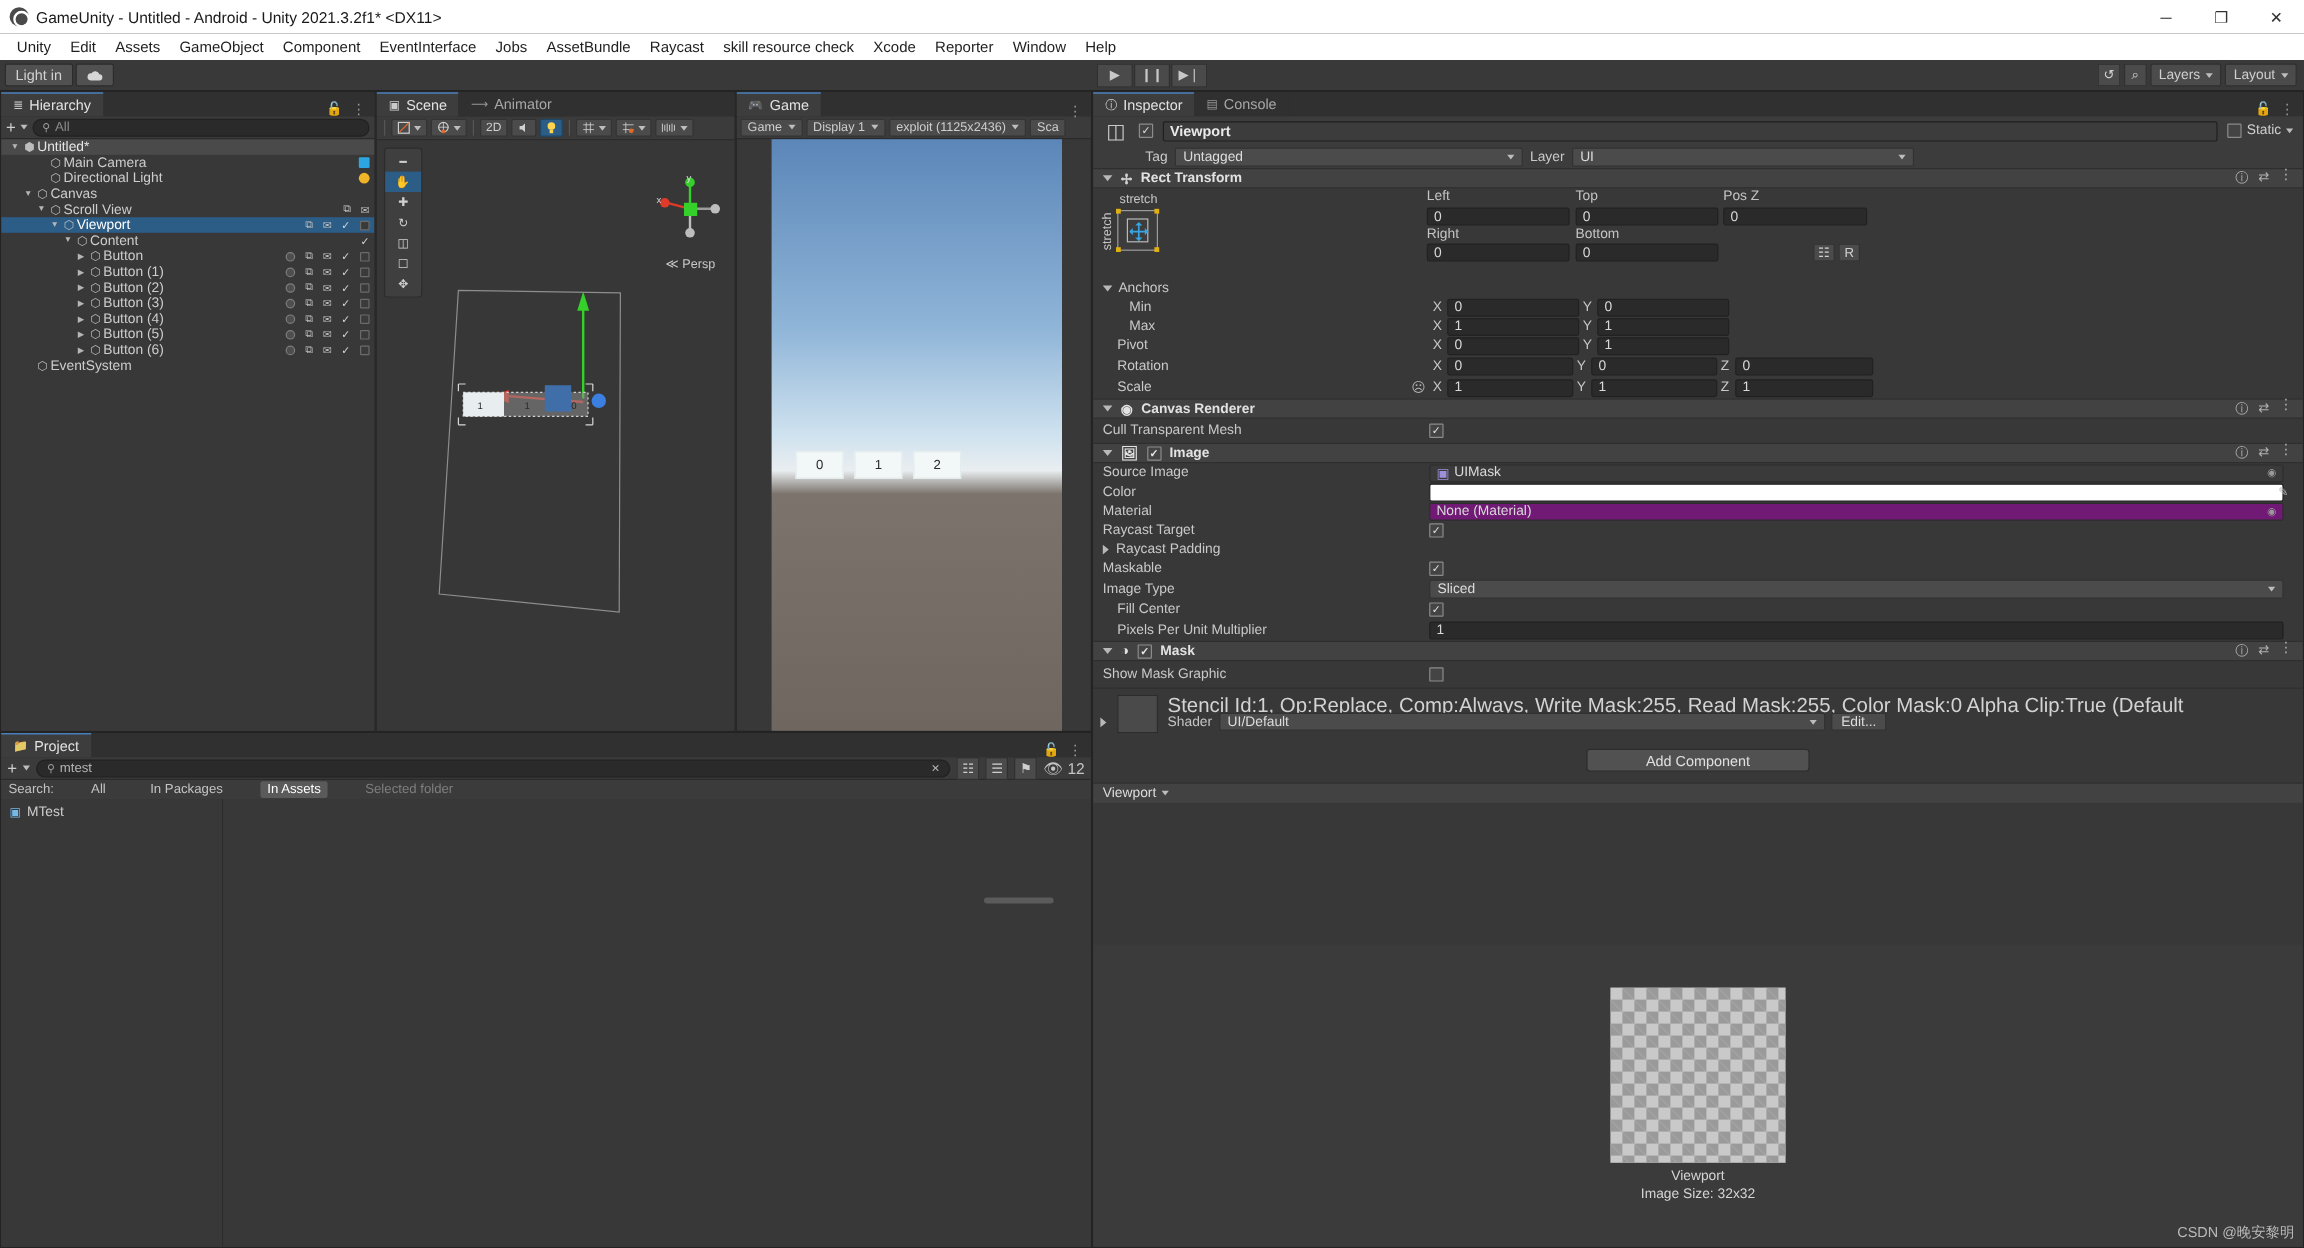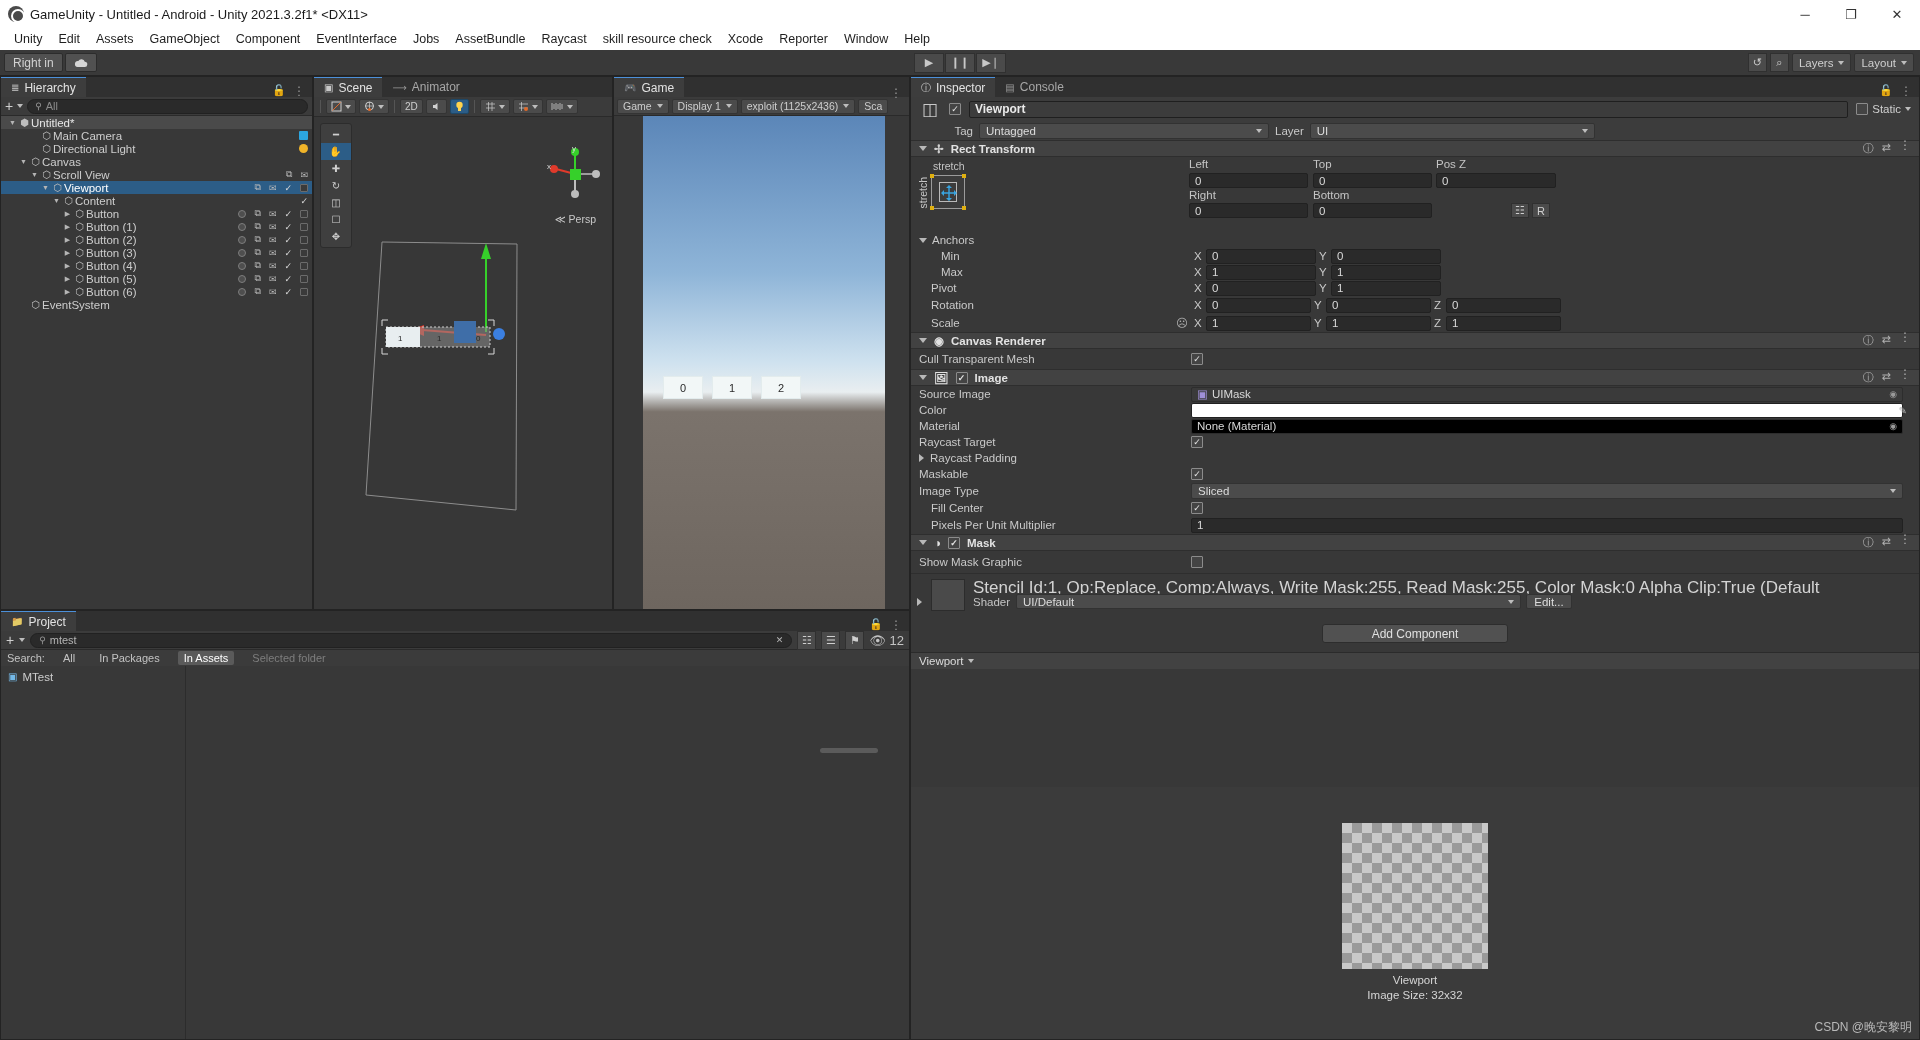--- a/index.html
+++ b/index.html
@@ -133,21 +133,21 @@
   .gbtnrow { position:absolute; top:260px; left:20px; display:flex; gap:9px; }
   .gbtn { width:40px;height:23px;background:#f2f7f7;border:1px solid #e3eced;
           display:flex;align-items:center;justify-content:center;color:#2b2b2b;font-size:11px; }
 
   
   #project { left:0; top:534px; width:910px; height:430px; }
   .proj-toolbar { height:19px; background:#3b3b3b; display:flex; align-items:center; gap:5px;
                   padding:0 5px; border-bottom:1px solid #2a2a2a; }
   .proj-search { flex:1; height:15px; background:#2a2a2a; border:1px solid #212121; border-radius:8px;
                  display:flex; align-items:center; padding:0 8px; gap:4px; color:#b4b4b4; font-size:11px;}
-  .filterbar { height:17px; background:#3b3b3b; display:flex; align-items:center; gap:12px;
+  .filterbar { height:17px; background:#3b3b3b; display:flex; align-items:center; gap:25px;
                padding:0 6px; font-size:11px; color:#c3c3c3; border-bottom:1px solid #2a2a2a; }
   .filt-chip { padding:1px 6px; border-radius:2px; font-size:11px; }
   .filt-chip.on { background:#5a5a5a; color:#fff; }
   .proj-body { position:absolute; left:0; top:55px; right:0; bottom:0; display:flex; background:#383838; }
   .proj-left { width:185px; background:#383838; border-right:1px solid #2c2c2c; padding-top:3px;}
   .proj-item { height:15px; display:flex; align-items:center; gap:5px; padding-left:7px;
                font-size:11.5px; color:#cdcdcd; }
   .proj-right { flex:1; background:#383838; }
 
   
@@ -227,21 +227,21 @@
     <div class="mi">Raycast</div>
     <div class="mi">skill resource check</div>
     <div class="mi">Xcode</div>
     <div class="mi">Reporter</div>
     <div class="mi">Window</div>
     <div class="mi">Help</div>
   </div>
 
   <div class="toolbar">
     <div class="tb-left">
-      <div class="btn-dark">Right in</div>
+      <div class="btn-dark">Light in</div>
       <div class="btn-dark">
         <svg width="14" height="10" viewBox="0 0 14 10">
             <path d="M3.6 9h7a2.6 2.6 0 0 0 .2-5.2A3.6 3.6 0 0 0 4.3 3 2.7 2.7 0 0 0 3.6 9z" fill="#d6d6d6"></path>
           </svg>
       </div>
     </div>
     <div class="tb-center">
       <div class="play-btn">▶</div>
       <div class="play-btn">❙❙</div>
       <div class="play-btn">▶❘</div>
@@ -841,21 +841,21 @@
             <span style="margin-left:auto;color:#9a9a9a;font-size:9px">◉</span>
           </span>
         </div>
         <div class="row">
           <span style="width:272px">Color</span>
           <span class="fld white" style="flex:1;margin-right:8px"></span>
           <span style="position:absolute;right:12px;color:#bbb;font-size:10px">✎</span>
         </div>
         <div class="row">
           <span style="width:272px">Material</span>
-          <span class="fld" style="flex:1;margin-right:8px;background:#000000;border-color:#2d2d2d">
+          <span class="fld" style="flex:1;margin-right:8px;background:#701a75;border-color:#2d2d2d">
             <span>None (Material)</span>
             <span style="margin-left:auto;color:#9a9a9a;font-size:9px">◉</span>
           </span>
         </div>
         <div class="row">
           <span style="width:272px">Raycast Target</span>
           <span class="chk">✓</span>
         </div>
         <div class="row">
           <span class="tri-r" style="margin-right:6px"></span>

